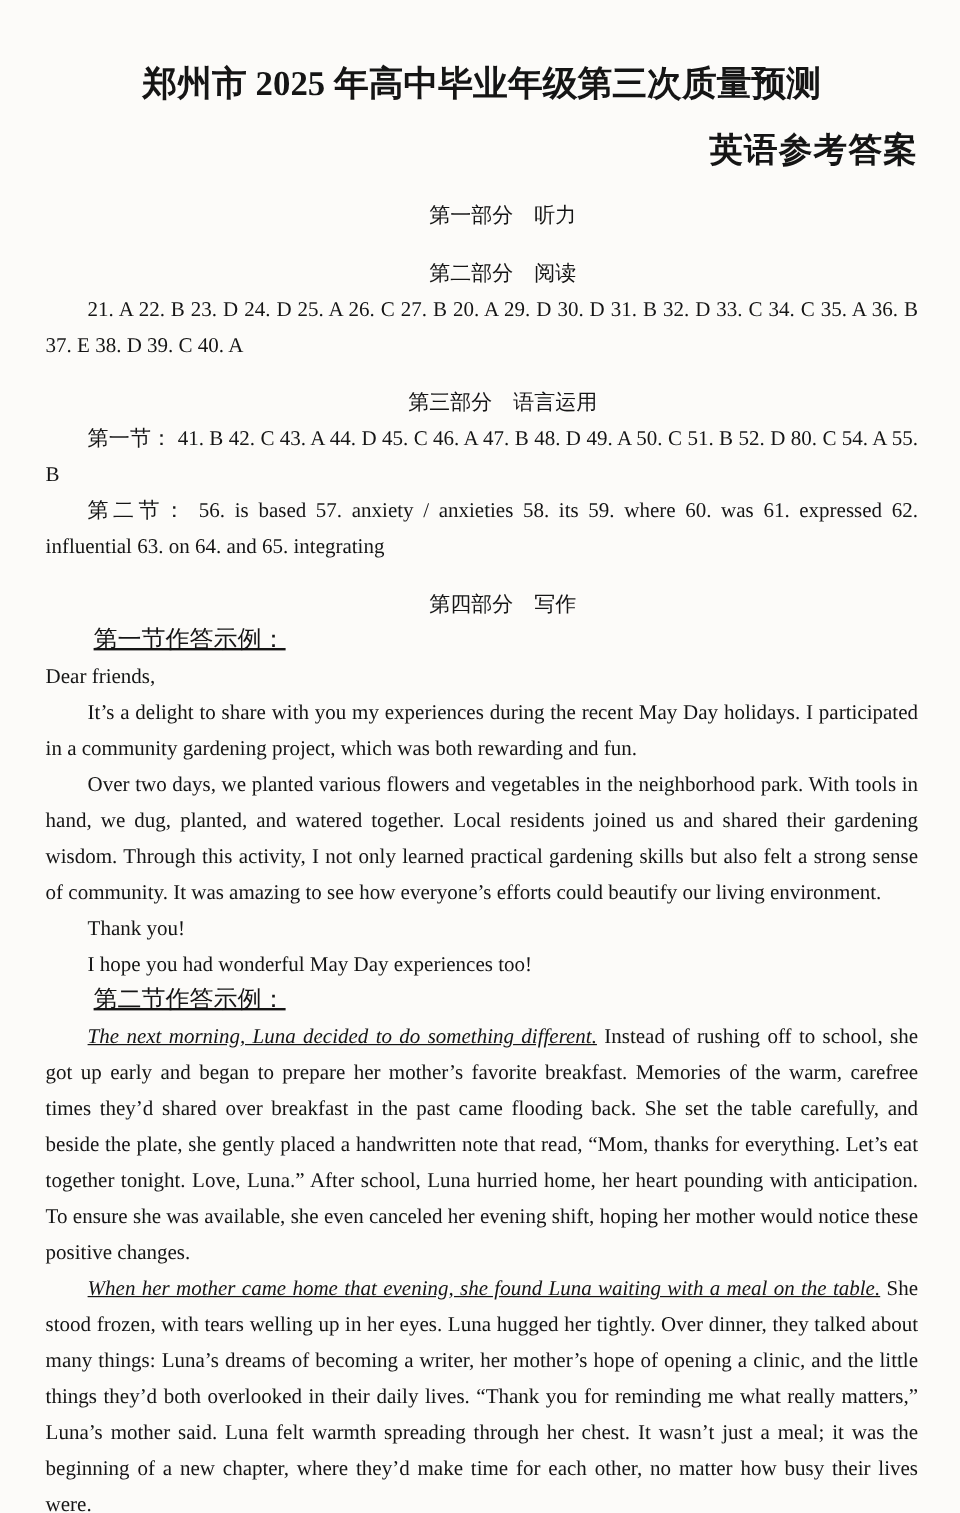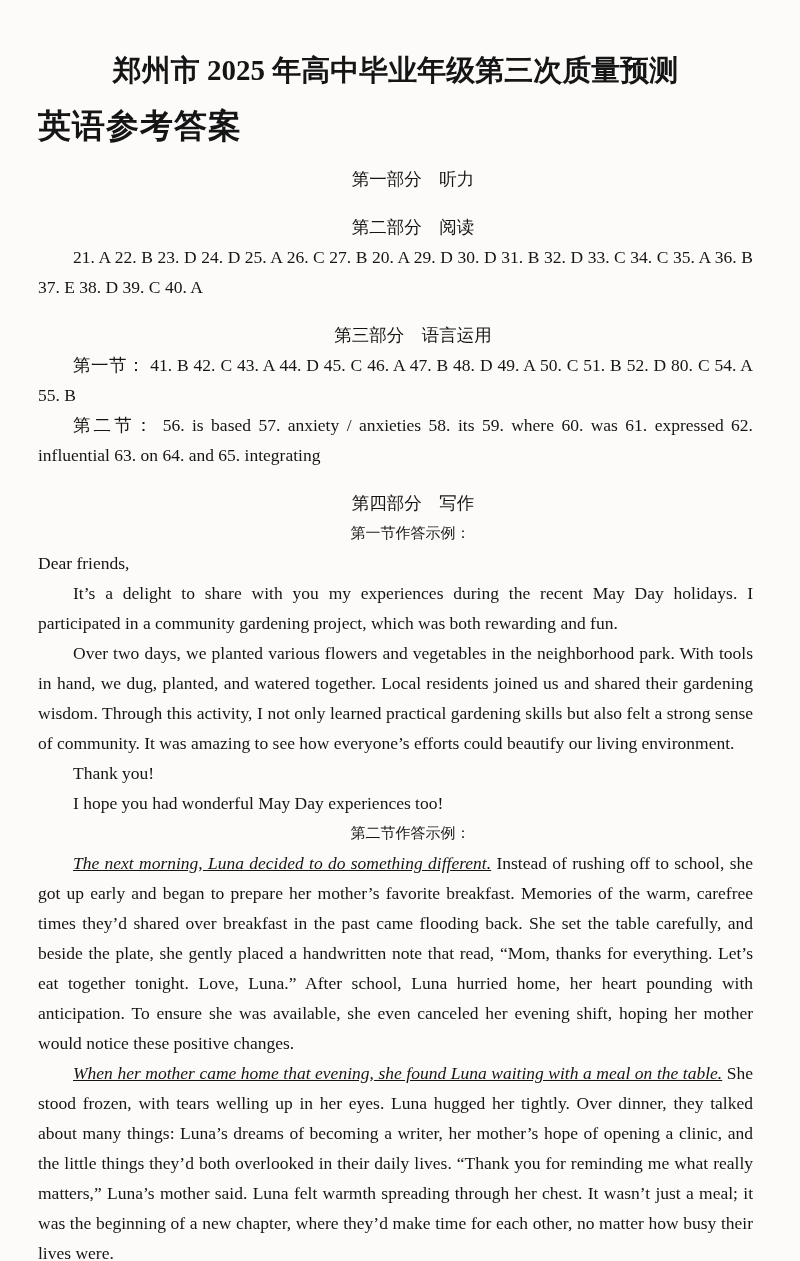--- a/index.html
+++ b/index.html
@@ -8,33 +8,33 @@
     font-family: "Liberation Serif", "DejaVu Serif", serif;
     -webkit-font-smoothing: antialiased;
   }
   .page {
     position: relative;
     width: 800px;
     height: 1261px;
     margin: 0 auto;
     background: #fcfbf9;
     color: #151515;
-    padding: 40px 47px 24px 38px;
+    padding: 40px 35px 24px 38px;
     overflow: hidden;
   }
   .title {
     text-align: center;
     font-size: 29px;
     font-weight: 700;
     line-height: 44px;
     margin-top: 8px;
   }
   .subtitle {
-    text-align: left;
-    font-size: 33px;
+    text-align: right;
+    font-size: 28px;
     font-weight: 700;
     line-height: 40px;
     margin-top: 14px;
     margin-bottom: 17px;
     letter-spacing: 1px;
   }
   .sec-heading {
     font-size: 17.5px;
     font-weight: 400;
     text-indent: 2em;
@@ -42,24 +42,25 @@
     margin-top: 18px;
     text-align: center;
   }
   .line, .body-para {
     font-size: 17.5px;
     line-height: 30px;
     text-indent: 2em;
     text-align: justify;
   }
   .sub-label {
-    font-size: 15px;
+    font-size: 20px;
     line-height: 30px;
     text-indent: 2em;
-    text-align: center;
+    text-align: left;
+    text-decoration: underline;
   }
   .no-indent { text-indent: 0; }
   .lead-underline {
     font-weight: 400;
     font-style: italic;
     text-decoration: underline;
   }
 </style>
 </head>
 <body>

